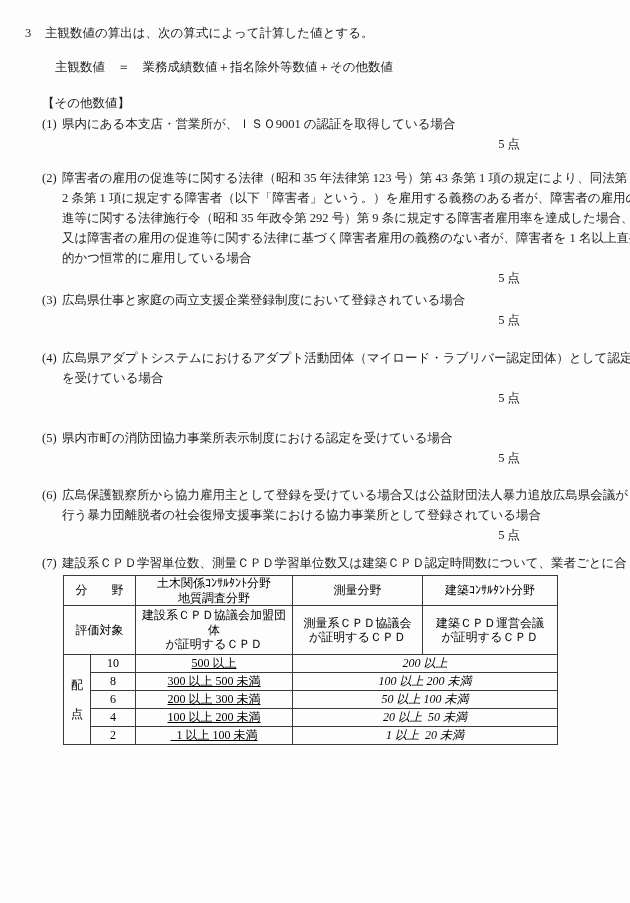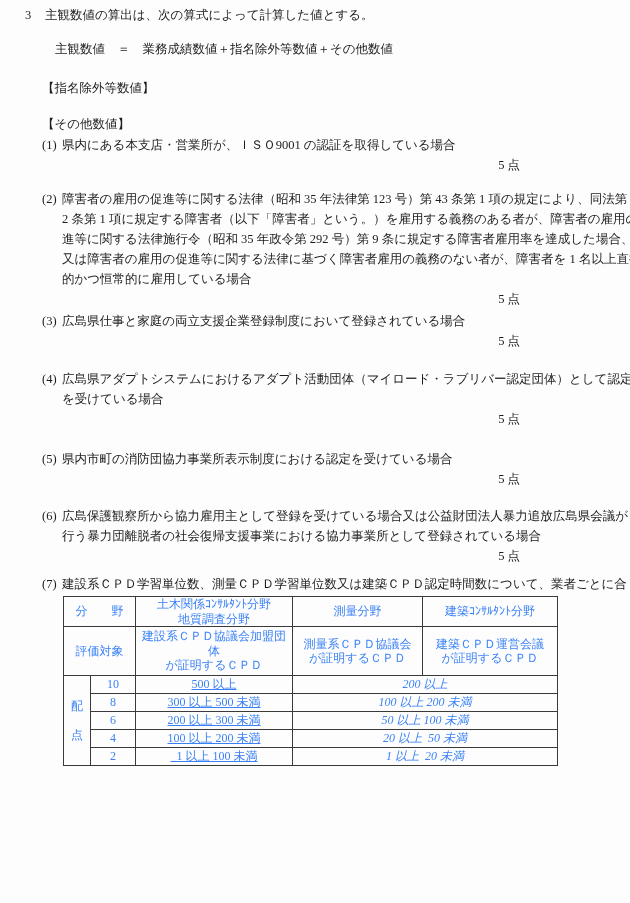--- a/index.html
+++ b/index.html
@@ -1,40 +1,40 @@
 <!DOCTYPE html>
 <html><head>
 <meta charset="utf-8">
 <style>
   html,body { margin:0; padding:0; background:#e8e8e8; }
   .page {
     width:630px; height:903px; margin:0 auto; background:#fdfdfd;
     color:#1c1c1c; font-family:"Liberation Serif","DejaVu Serif",serif;
     font-size:12.5px; position:relative; overflow:hidden;
-    box-sizing:border-box; padding-top:4px;
+    box-sizing:border-box; padding-top:22px;
   }
   .line { line-height:22px; white-space:pre; }
   .sec3 { margin-left:25px; }
   .secno { display:inline-block; width:20px; }
   .formula { margin-left:55px; margin-top:12px; }
   .bheading { margin-left:42px; margin-top:17px; }
   .bheading.second { margin-top:14px; }
   .rline { text-align:right; padding-right:48px; margin-top:5px; }
   .item { margin-left:62px; }
   .item .line { line-height:20px; }
   .item .first { text-indent:-20px; }
   .ino { display:inline-block; width:20px; text-indent:0; }
   .points { text-align:right; padding-right:110px; line-height:20px; white-space:pre; }
   .m14 { margin-top:14px; } .m2 { margin-top:2px; } .m18 { margin-top:18px; }
   .m20 { margin-top:20px; } .m17 { margin-top:17px; } .m8 { margin-top:8px; }
 
   table.cpd {
     border-collapse:collapse; table-layout:fixed;
     margin:2px 0 0 63px; width:494px;
-    font-size:12px; color:#3b82f6;
+    font-size:12px; color:#000000;
   }
   table.cpd td {
     border:1px solid #3a3a3a; padding:0 2px; box-sizing:border-box;
     text-align:center; vertical-align:middle; line-height:14.5px;
   }
   table.cpd { border:1.5px solid #2a2a2a; }
   tr.hr1 td { height:30px; border-bottom:1px dashed #888; }
   tr.hr2 td { height:49px; }
   tr.body td { height:18px; line-height:17px; }
   td.civil { text-align:left; padding-left:12px; white-space:pre;text-decoration:underline; }
@@ -45,21 +45,20 @@
 </style>
 </head>
 <body>
 
 <div class="page">
 
   <div class="line sec3"><span class="secno">3</span><span>主観数値の算出は、次の算式によって計算した値とする。</span></div>
 
   <div class="line formula">主観数値　＝　業務成績数値＋指名除外等数値＋その他数値</div>
 
-  <div class="line bheading">【指名除外等数値】</div>
 
   <div class="line bheading second">【その他数値】</div>
 
   <div class="item">
     <div class="line first"><span class="ino">(1)</span><span>県内にある本支店・営業所が、ＩＳＯ9001 の認証を取得している場合</span></div>
     <div class="points">5 点</div>
   </div>
 
   <div class="item m14">
     <div class="line first"><span class="ino">(2)</span><span>障害者の雇用の促進等に関する法律（昭和 35 年法律第 123 号）第 43 条第 1 項の規定により、同法第</span></div>

